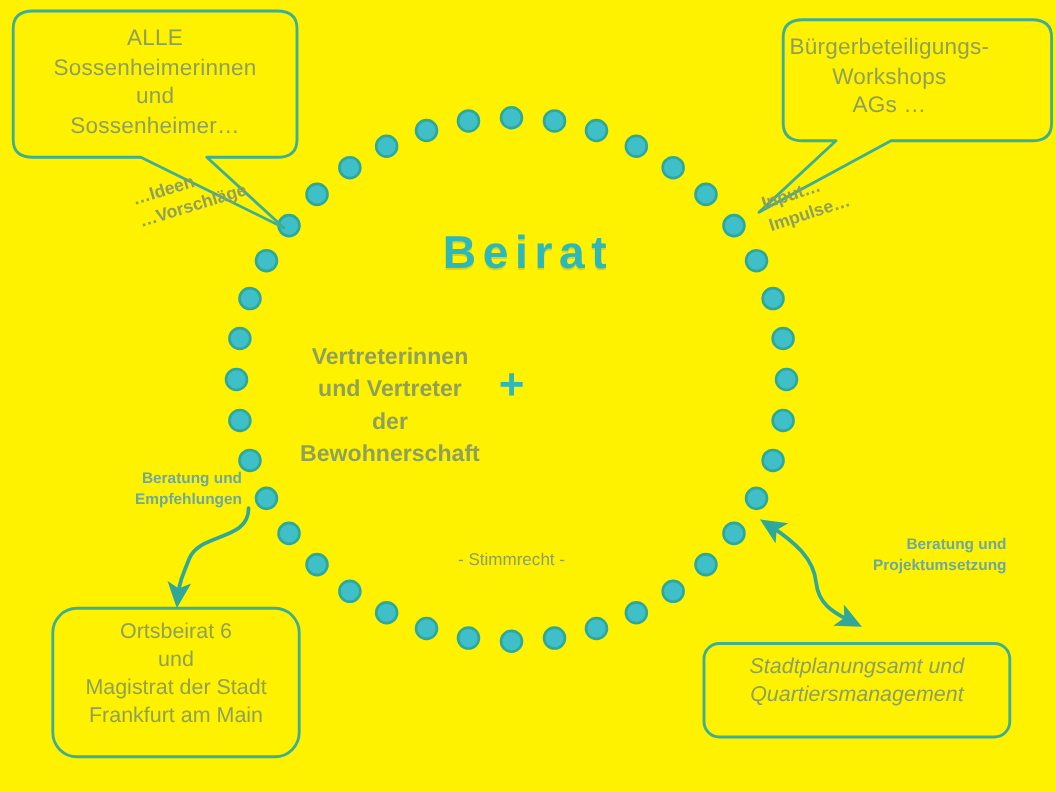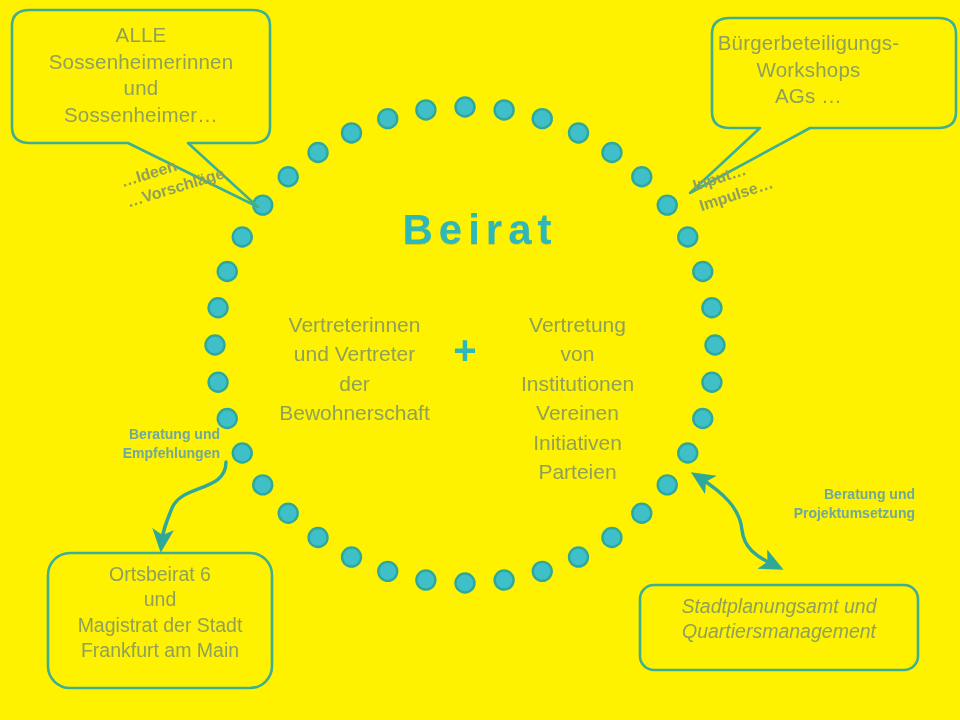--- a/index.html
+++ b/index.html
@@ -27,21 +27,21 @@
   #box-br-text{left:642px;top:594px;width:274px;font-size:19.5px;font-style:italic;}
 
   #title-beirat{
     left:0;top:203px;width:960px;
     font-size:42px;font-weight:bold;color:#2FB8B8;
     letter-spacing:6px;
     text-shadow:0 1px 0 rgba(143,160,90,.35);
   }
 
   .col{position:absolute;font-size:21px;color:#8FA05A;line-height:1.40;
-       text-align:center;white-space:pre-line;}
+       text-align:center;white-space:pre-line;font-weight:bold;}
   #col-left{left:272px;top:310px;width:165px;}
   #col-right{left:495px;top:310px;width:165px;}
 
   #plus-sign{position:absolute;left:440px;top:325px;width:50px;height:50px;
              color:#2FB8B8;font-size:40px;font-weight:bold;line-height:50px;
              text-align:center;}
 
   #stimmrecht{left:345px;top:500px;width:240px;font-size:15.5px;color:#8FA05A;}
 
   .rot-lbl{position:absolute;font-size:16px;font-weight:bold;color:#8FA05A;
@@ -160,27 +160,22 @@
 
   <div class="txt" id="title-beirat">Beirat</div>
 
   <div class="col" id="col-left">Vertreterinnen
 und Vertreter
 der
 Bewohnerschaft</div>
 
   <div id="plus-sign">+</div>
 
-  <div class="col" id="col-right">Vertretung
-von
-Institutionen
-Vereinen
-Initiativen
-Parteien</div>
 
+  <div class="txt" id="stimmrecht">- Stimmrecht -</div>
 
   <div class="arrow-lbl" id="lbl-beratung-left">Beratung und
 Empfehlungen</div>
 
   <div class="arrow-lbl" id="lbl-beratung-right">Beratung und
 Projektumsetzung</div>
 
   <div class="txt" id="box-bl-text">Ortsbeirat 6
 und
 Magistrat der Stadt

